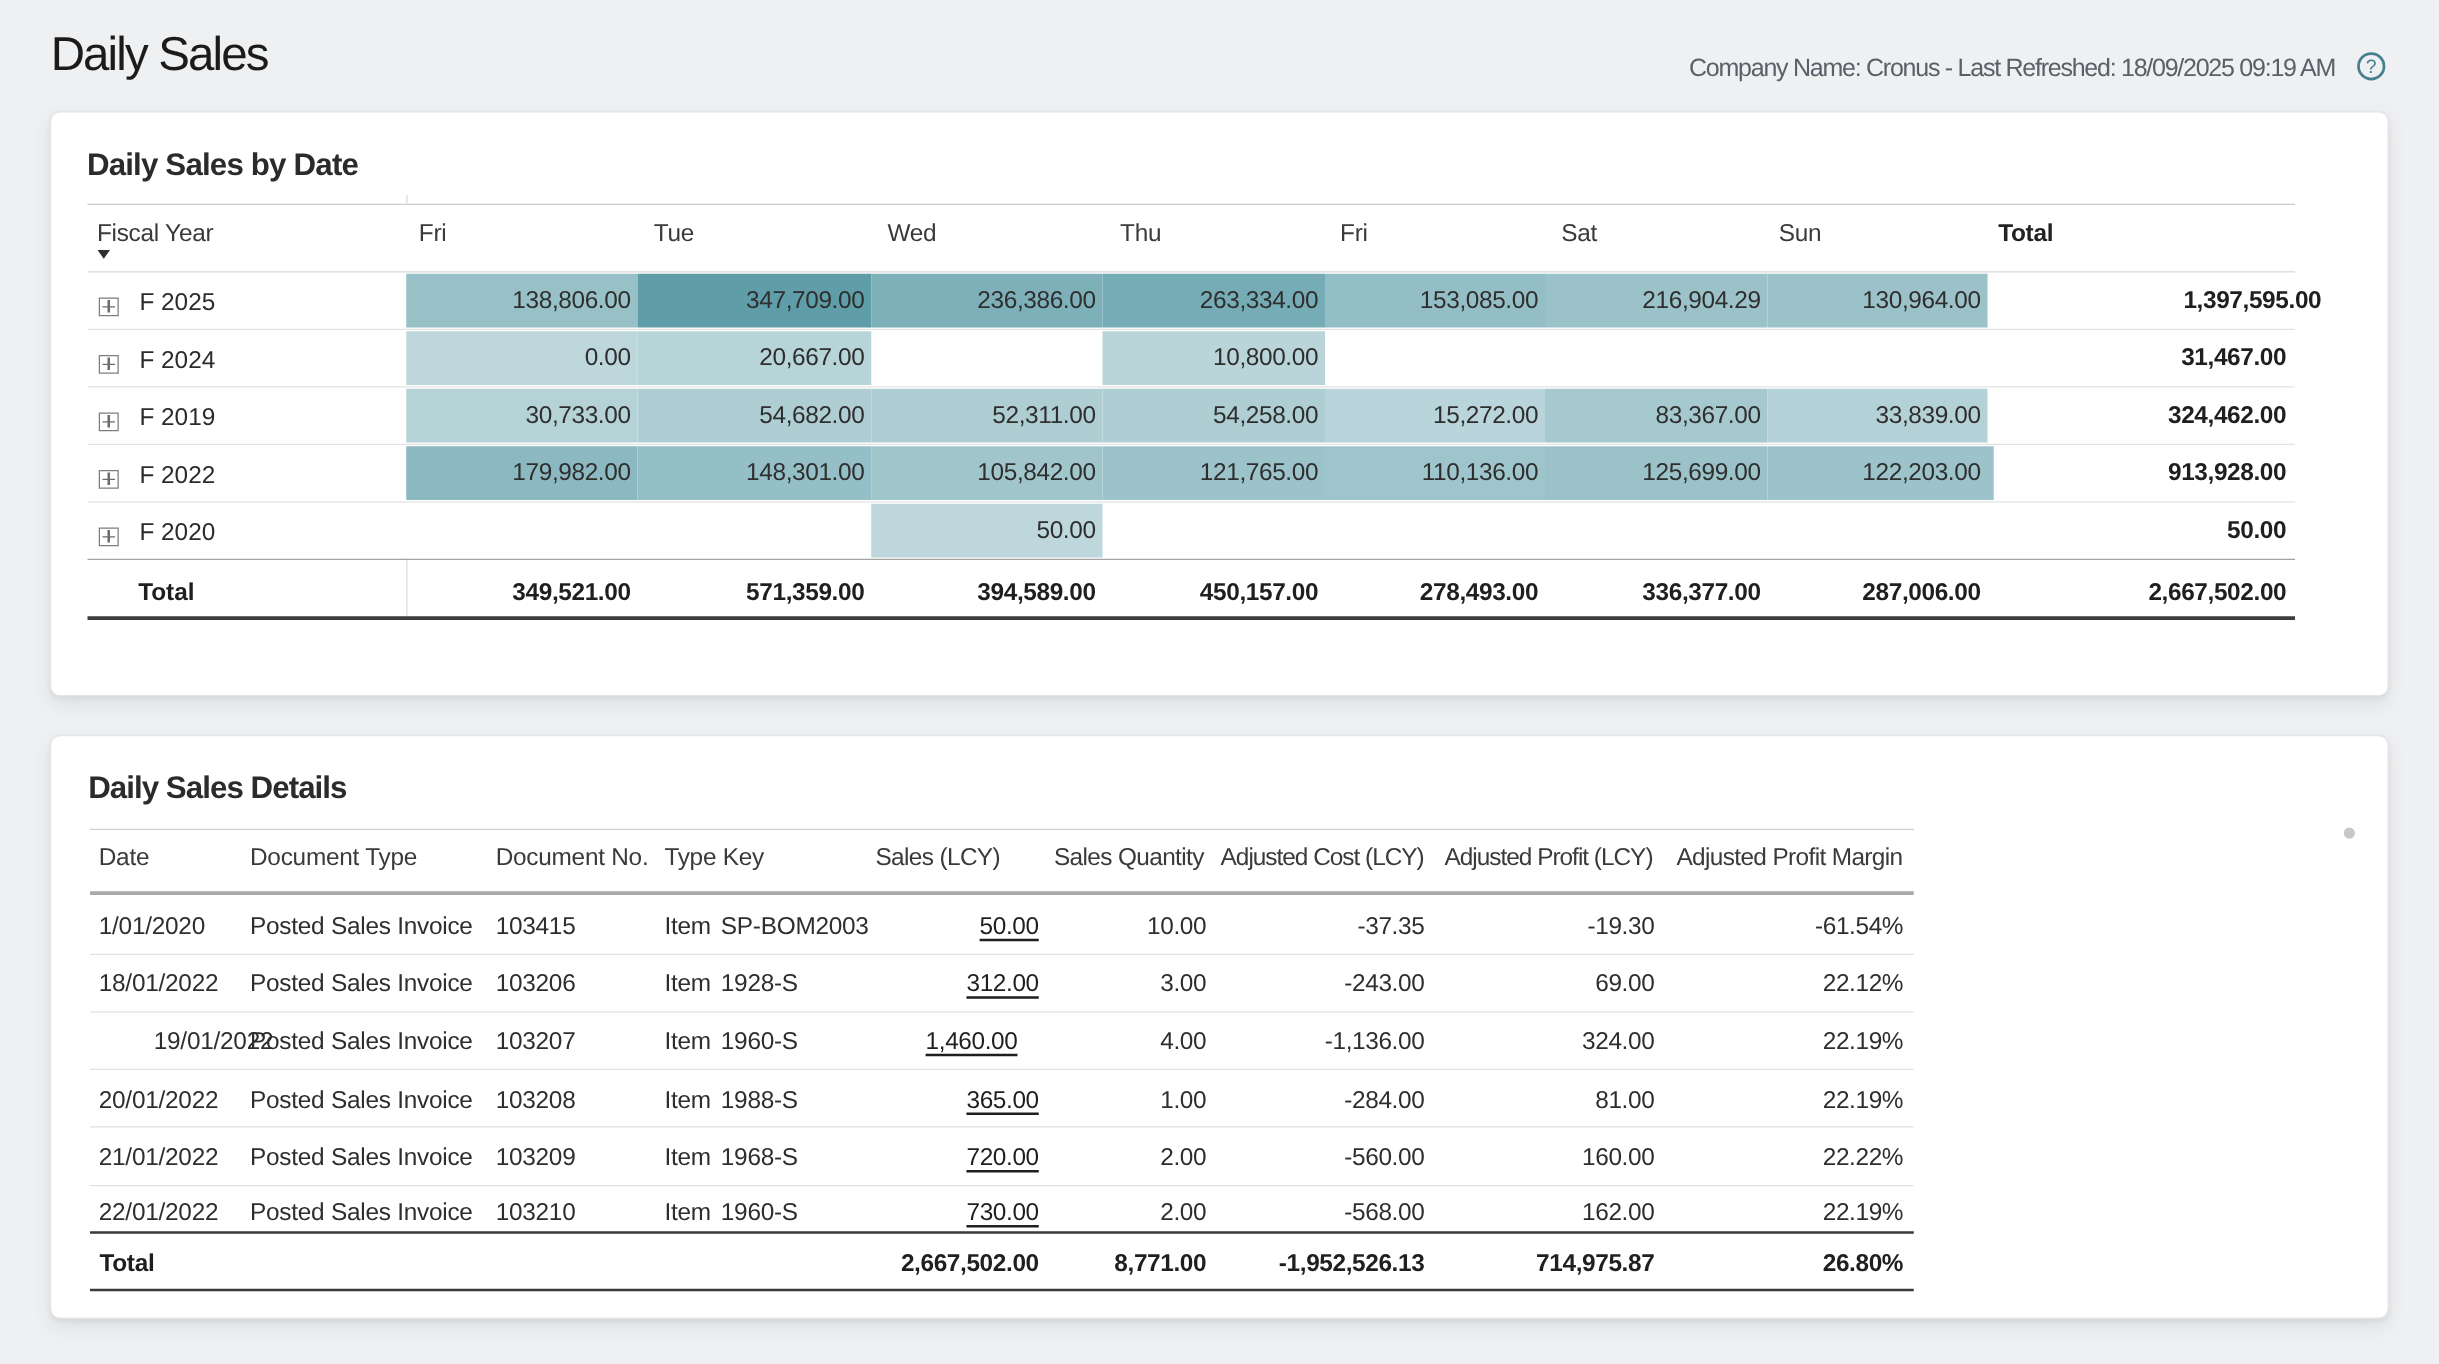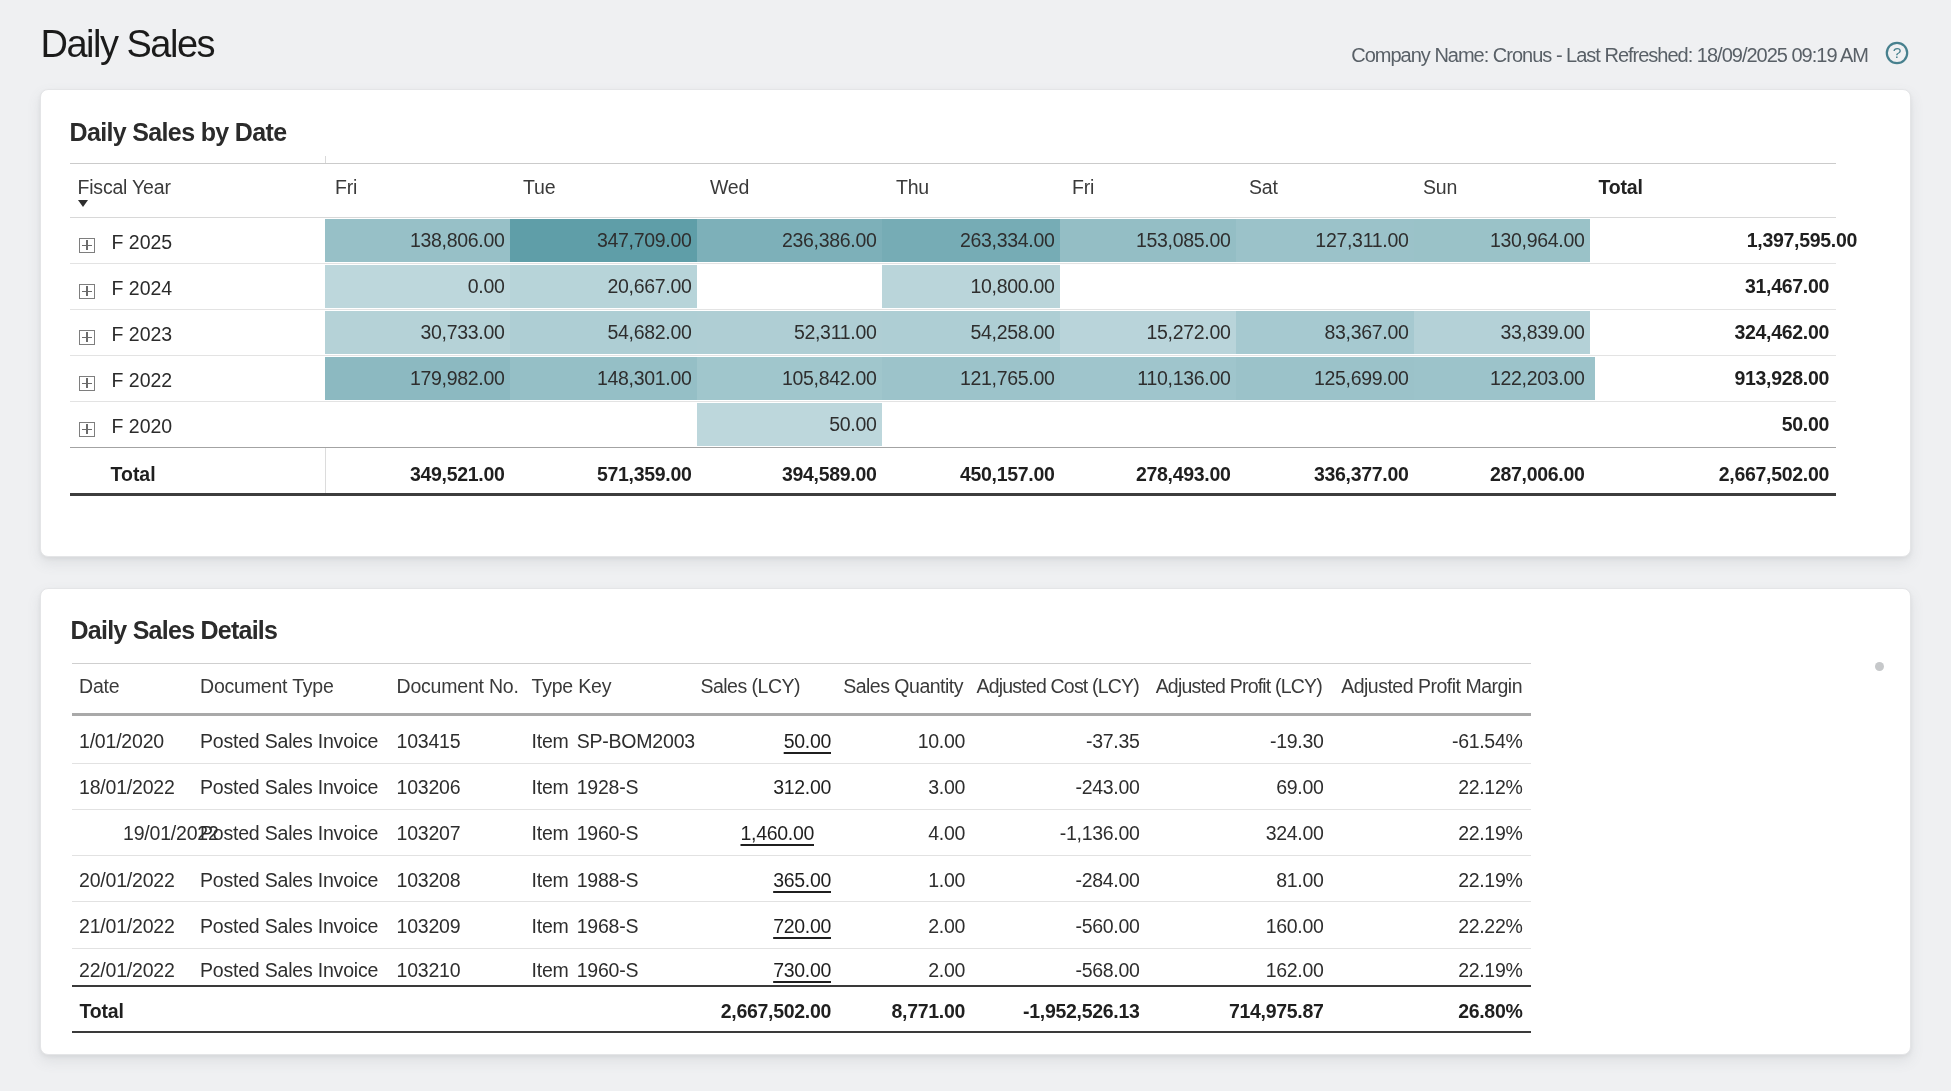--- a/index.html
+++ b/index.html
@@ -42,37 +42,37 @@
 <div class="abs" style="left:79.2px;top:237.8px;width:13.4px;height:13.4px;border:1.45px solid #7e7e7e;">
 <div class="abs" style="left:1.7px;top:5.9px;width:10px;height:1.6px;background:#6b6b6b;"></div>
 <div class="abs" style="left:5.9px;top:1.7px;width:1.6px;height:10px;background:#6b6b6b;"></div>
   </div>
 <div class="abs t" style="left:111.5px;top:233.19px;color:#2b2b2b;">F 2025</div>
 <div class="cellv" style="left:325px;top:218.5px;width:179.5px;height:43.5px;line-height:43.5px;background:#97c0c7;padding-right:5.5px;">138,806.00</div>
 <div class="cellv" style="left:510px;top:218.5px;width:181.5px;height:43.5px;line-height:43.5px;background:#5f9ea8;padding-right:5.5px;">347,709.00</div>
 <div class="cellv" style="left:697px;top:218.5px;width:179.5px;height:43.5px;line-height:43.5px;background:#7db0b9;padding-right:5.5px;">236,386.00</div>
 <div class="cellv" style="left:882px;top:218.5px;width:172.5px;height:43.5px;line-height:43.5px;background:#76acb5;padding-right:5.5px;">263,334.00</div>
 <div class="cellv" style="left:1060px;top:218.5px;width:170.5px;height:43.5px;line-height:43.5px;background:#94bec5;padding-right:5.5px;">153,085.00</div>
-<div class="cellv" style="left:1236px;top:218.5px;width:172.5px;height:43.5px;line-height:43.5px;background:#9bc2c9;padding-right:5.5px;">127,311.00</div>
+<div class="cellv" style="left:1236px;top:218.5px;width:172.5px;height:43.5px;line-height:43.5px;background:#9bc2c9;padding-right:5.5px;">216,904.29</div>
 <div class="cellv" style="left:1414px;top:218.5px;width:170.5px;height:43.5px;line-height:43.5px;background:#9ac2c8;padding-right:5.5px;">130,964.00</div>
 <div class="cellv" style="left:1590px;top:218.0px;width:239px;height:44px;line-height:44px;font-weight:700;color:#1f1f1f;padding-left:28px;">1,397,595.00</div>
 <div class="abs" style="left:79.2px;top:283.8px;width:13.4px;height:13.4px;border:1.45px solid #7e7e7e;">
 <div class="abs" style="left:1.7px;top:5.9px;width:10px;height:1.6px;background:#6b6b6b;"></div>
 <div class="abs" style="left:5.9px;top:1.7px;width:1.6px;height:10px;background:#6b6b6b;"></div>
   </div>
 <div class="abs t" style="left:111.5px;top:279.19px;color:#2b2b2b;">F 2024</div>
 <div class="cellv" style="left:325px;top:264.5px;width:179.5px;height:43.5px;line-height:43.5px;background:#bdd7dc;padding-right:5.5px;">0.00</div>
 <div class="cellv" style="left:510px;top:264.5px;width:181.5px;height:43.5px;line-height:43.5px;background:#b7d4d9;padding-right:5.5px;">20,667.00</div>
 <div class="cellv" style="left:882px;top:264.5px;width:172.5px;height:43.5px;line-height:43.5px;background:#bad5da;padding-right:5.5px;">10,800.00</div>
 <div class="cellv" style="left:1590px;top:264.0px;width:239px;height:44px;line-height:44px;font-weight:700;color:#1f1f1f;">31,467.00</div>
 <div class="abs" style="left:79.2px;top:329.8px;width:13.4px;height:13.4px;border:1.45px solid #7e7e7e;">
 <div class="abs" style="left:1.7px;top:5.9px;width:10px;height:1.6px;background:#6b6b6b;"></div>
 <div class="abs" style="left:5.9px;top:1.7px;width:1.6px;height:10px;background:#6b6b6b;"></div>
   </div>
-<div class="abs t" style="left:111.5px;top:325.19px;color:#2b2b2b;">F 2023</div>
+<div class="abs t" style="left:111.5px;top:325.19px;color:#2b2b2b;">F 2019</div>
 <div class="cellv" style="left:325px;top:310.5px;width:179.5px;height:43.5px;line-height:43.5px;background:#b5d2d7;padding-right:5.5px;">30,733.00</div>
 <div class="cellv" style="left:510px;top:310.5px;width:181.5px;height:43.5px;line-height:43.5px;background:#aeced4;padding-right:5.5px;">54,682.00</div>
 <div class="cellv" style="left:697px;top:310.5px;width:179.5px;height:43.5px;line-height:43.5px;background:#afced4;padding-right:5.5px;">52,311.00</div>
 <div class="cellv" style="left:882px;top:310.5px;width:172.5px;height:43.5px;line-height:43.5px;background:#aeced4;padding-right:5.5px;">54,258.00</div>
 <div class="cellv" style="left:1060px;top:310.5px;width:170.5px;height:43.5px;line-height:43.5px;background:#b9d4da;padding-right:5.5px;">15,272.00</div>
 <div class="cellv" style="left:1236px;top:310.5px;width:172.5px;height:43.5px;line-height:43.5px;background:#a6c9d0;padding-right:5.5px;">83,367.00</div>
 <div class="cellv" style="left:1414px;top:310.5px;width:170.5px;height:43.5px;line-height:43.5px;background:#b4d1d7;padding-right:5.5px;">33,839.00</div>
 <div class="cellv" style="left:1590px;top:310.0px;width:239px;height:44px;line-height:44px;font-weight:700;color:#1f1f1f;">324,462.00</div>
 <div class="abs" style="left:79.2px;top:375.8px;width:13.4px;height:13.4px;border:1.45px solid #7e7e7e;">
 <div class="abs" style="left:1.7px;top:5.9px;width:10px;height:1.6px;background:#6b6b6b;"></div>
@@ -130,21 +130,21 @@
 <div class="abs t" style="left:531.5px;top:732.09px;color:#2e2e2e;letter-spacing:-0.2px;">Item<span style="padding-left:8px;">SP-BOM2003</span></div>
 <div class="abs t num" style="left:531px;top:732.09px;width:300px;color:#2e2e2e;letter-spacing:-0.3px;"><span style="text-decoration:underline;text-underline-offset:3.5px;text-decoration-thickness:1.6px;color:#1f1f1f;">50.00</span></div>
 <div class="abs t num" style="left:665px;top:732.09px;width:300px;color:#2e2e2e;letter-spacing:-0.3px;">10.00</div>
 <div class="abs t num" style="left:839.5px;top:732.09px;width:300px;color:#2e2e2e;letter-spacing:-0.3px;">-37.35</div>
 <div class="abs t num" style="left:1023.5px;top:732.09px;width:300px;color:#2e2e2e;letter-spacing:-0.3px;">-19.30</div>
 <div class="abs t num" style="left:1222.5px;top:732.09px;width:300px;color:#2e2e2e;letter-spacing:-0.3px;">-61.54%</div>
 <div class="abs t" style="left:79px;top:778.29px;color:#2e2e2e;letter-spacing:-0.2px;">18/01/2022</div>
 <div class="abs t" style="left:200px;top:778.29px;color:#2e2e2e;letter-spacing:-0.2px;">Posted Sales Invoice</div>
 <div class="abs t" style="left:396.5px;top:778.29px;color:#2e2e2e;letter-spacing:-0.2px;">103206</div>
 <div class="abs t" style="left:531.5px;top:778.29px;color:#2e2e2e;letter-spacing:-0.2px;">Item<span style="padding-left:8px;">1928-S</span></div>
-<div class="abs t num" style="left:531px;top:778.29px;width:300px;color:#2e2e2e;letter-spacing:-0.3px;"><span style="text-underline-offset:3.5px;text-decoration-thickness:1.6px;color:#1f1f1f;">312.00</span></div>
+<div class="abs t num" style="left:531px;top:778.29px;width:300px;color:#2e2e2e;letter-spacing:-0.3px;"><span style="text-decoration:underline;text-underline-offset:3.5px;text-decoration-thickness:1.6px;color:#1f1f1f;">312.00</span></div>
 <div class="abs t num" style="left:665px;top:778.29px;width:300px;color:#2e2e2e;letter-spacing:-0.3px;">3.00</div>
 <div class="abs t num" style="left:839.5px;top:778.29px;width:300px;color:#2e2e2e;letter-spacing:-0.3px;">-243.00</div>
 <div class="abs t num" style="left:1023.5px;top:778.29px;width:300px;color:#2e2e2e;letter-spacing:-0.3px;">69.00</div>
 <div class="abs t num" style="left:1222.5px;top:778.29px;width:300px;color:#2e2e2e;letter-spacing:-0.3px;">22.12%</div>
 <div class="abs t" style="left:79px;top:824.39px;color:#2e2e2e;letter-spacing:-0.2px;margin-left:44px;">19/01/2022</div>
 <div class="abs t" style="left:200px;top:824.39px;color:#2e2e2e;letter-spacing:-0.2px;">Posted Sales Invoice</div>
 <div class="abs t" style="left:396.5px;top:824.39px;color:#2e2e2e;letter-spacing:-0.2px;">103207</div>
 <div class="abs t" style="left:531.5px;top:824.39px;color:#2e2e2e;letter-spacing:-0.2px;">Item<span style="padding-left:8px;">1960-S</span></div>
 <div class="abs t num" style="left:514px;top:824.39px;width:300px;color:#2e2e2e;letter-spacing:-0.3px;"><span style="text-decoration:underline;text-underline-offset:3.5px;text-decoration-thickness:1.6px;color:#1f1f1f;">1,460.00</span></div>
 <div class="abs t num" style="left:665px;top:824.39px;width:300px;color:#2e2e2e;letter-spacing:-0.3px;">4.00</div>

